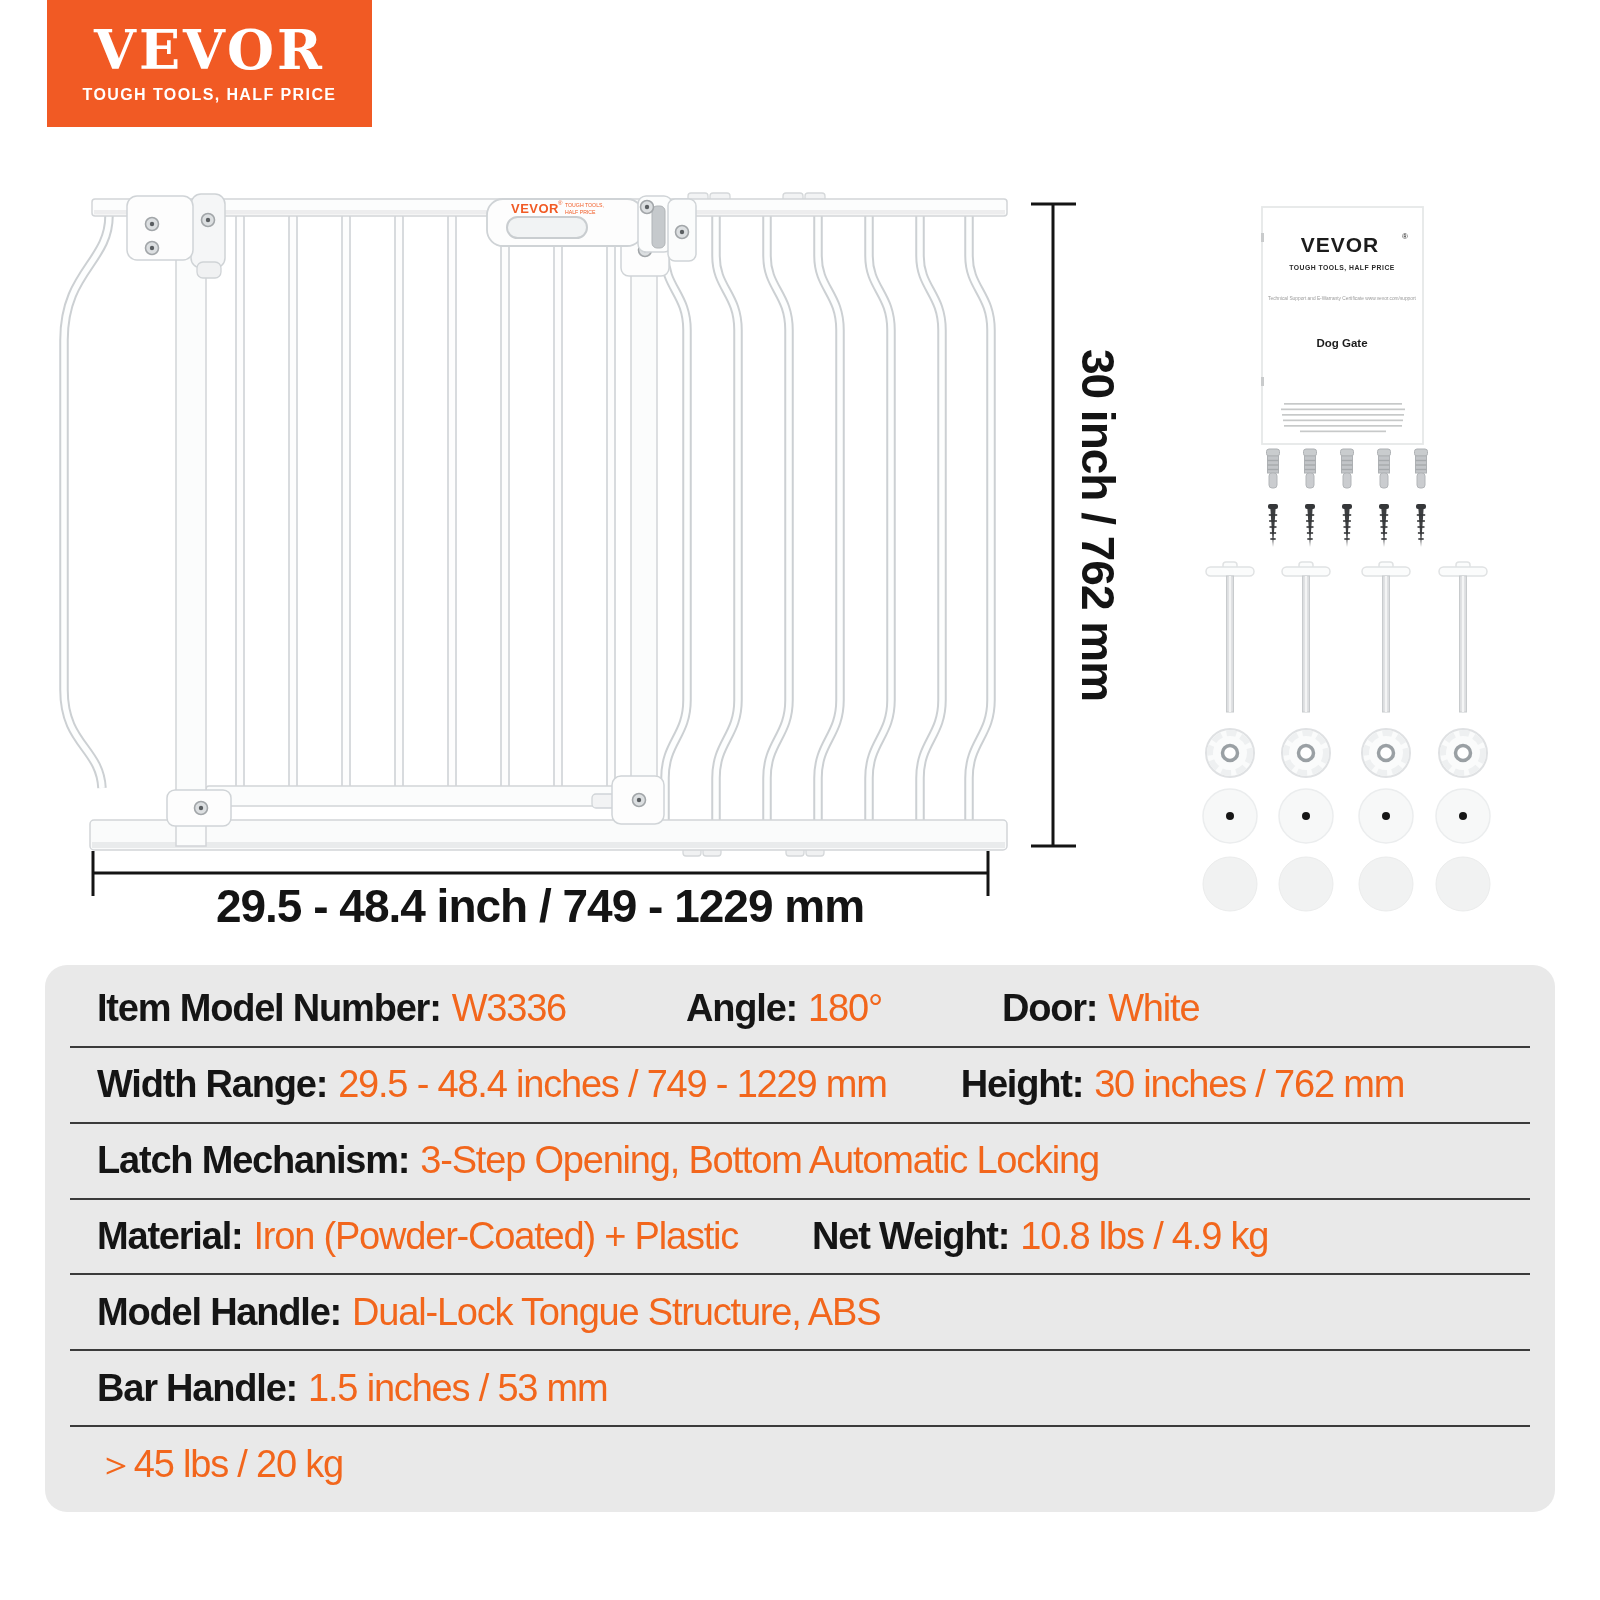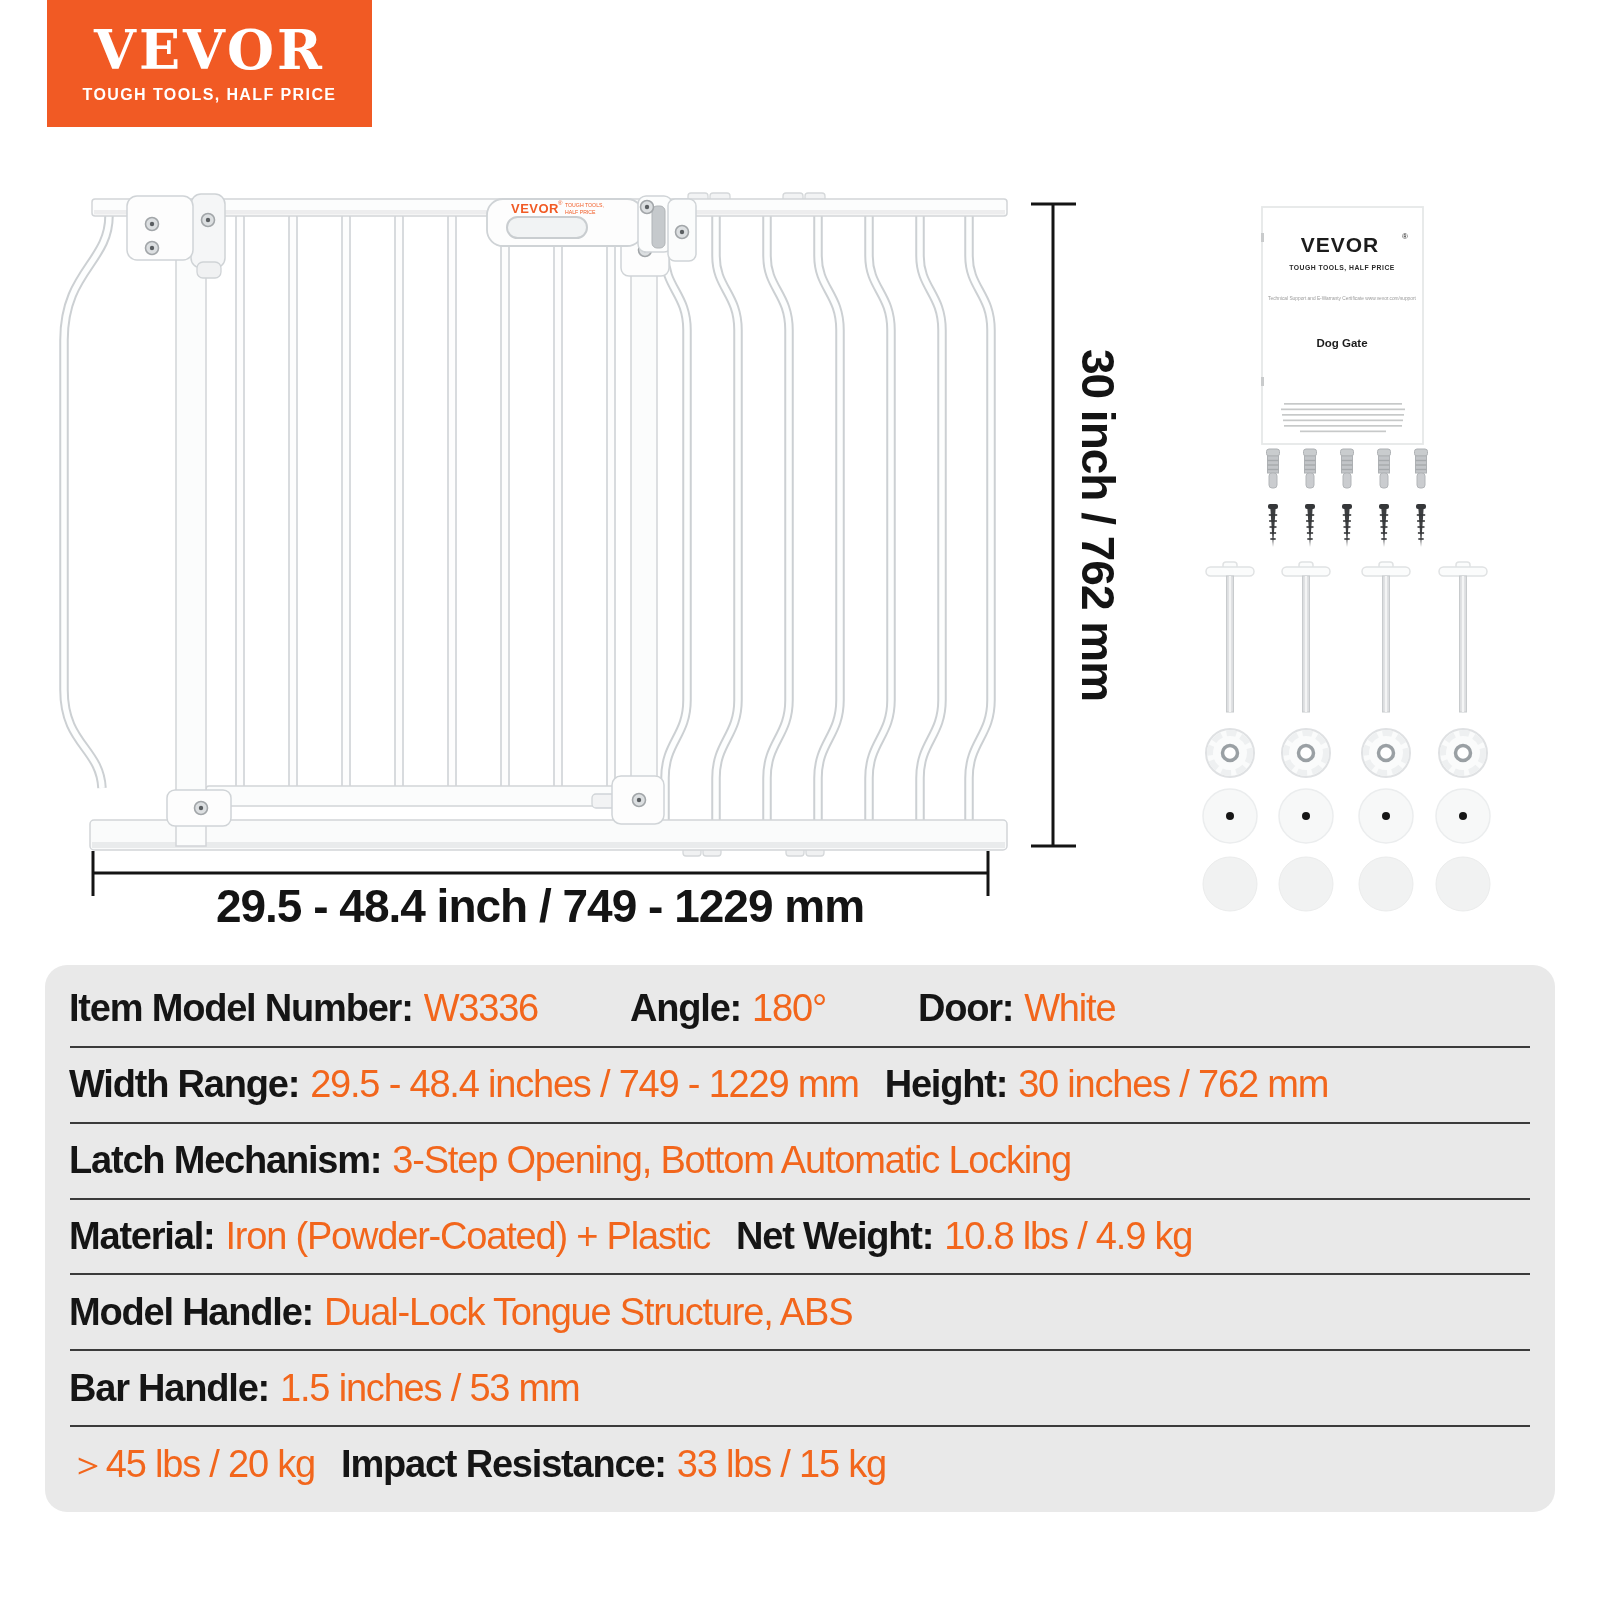--- a/index.html
+++ b/index.html
@@ -11,26 +11,26 @@
         align-items:center;justify-content:center;}
   .logo .brand{font-family:"DejaVu Serif","Liberation Serif",serif;font-weight:bold;
         font-size:54px;color:#fff;letter-spacing:3px;line-height:1;}
   .logo .tagline{font-size:16px;font-weight:bold;color:#fff;letter-spacing:1.4px;margin-top:9px;}
   
   .diagram{position:absolute;left:0;top:0;width:1600px;height:1600px;}
   
   .spec-table{position:absolute;left:45px;top:965px;width:1510px;height:547px;
         background:var(--table-bg,#E9E9E9);border-radius:22px;
         display:flex;flex-direction:column;padding:6px 0 10px 0;box-sizing:border-box;}
-  .spec-row{flex:1;display:flex;align-items:center;padding:0 24px;gap:26px;position:relative;
+  .spec-row{flex:1;display:flex;align-items:center;padding:0 24px;gap:46px;position:relative;
         white-space:nowrap;}
   .spec-row.wide-gap{gap:92px;}
   .spec-row:not(:last-child)::after{content:"";position:absolute;left:25px;right:25px;bottom:-1px;
         height:2px;background:var(--divider,#3B3B3B);}
-  .pair{display:flex;gap:11px;align-items:baseline;}
+  .pair{display:flex;gap:11px;align-items:baseline;margin-left:28px;}
   .spec-row .lab{font-size:38px;font-weight:bold;color:var(--ink,#151515);letter-spacing:-1.2px;}
   .spec-row .val{font-size:38px;font-weight:normal;color:var(--value-orange,#F2661C);letter-spacing:-1.2px;}
   text{font-family:"Liberation Sans",sans-serif;}
 </style>
 </head>
 <body>
 
 <div class="stage">
 
   <div class="logo">
@@ -327,20 +327,16 @@
       <span class="pair">
           <span class="lab">Bar Handle:</span>
           <span class="val">1.5 inches / 53 mm</span>
         </span>
     </div>
 
     <div class="spec-row">
       <span class="pair">
           <span class="val">＞45 lbs / 20 kg</span>
         </span>
-      <span class="pair">
-          <span class="lab">Impact Resistance:</span>
-          <span class="val">33 lbs / 15 kg</span>
-        </span>
     </div>
 
   </section>
 </div>
 
 </body></html>

